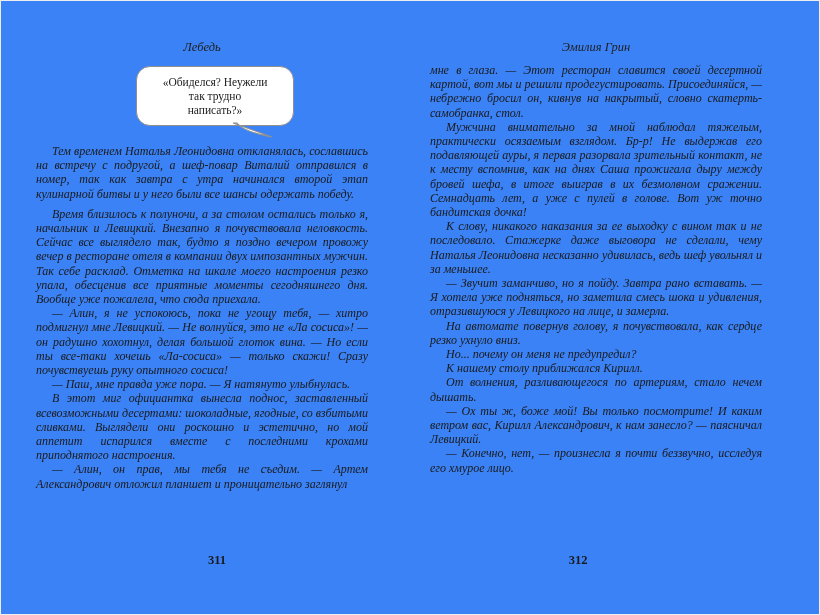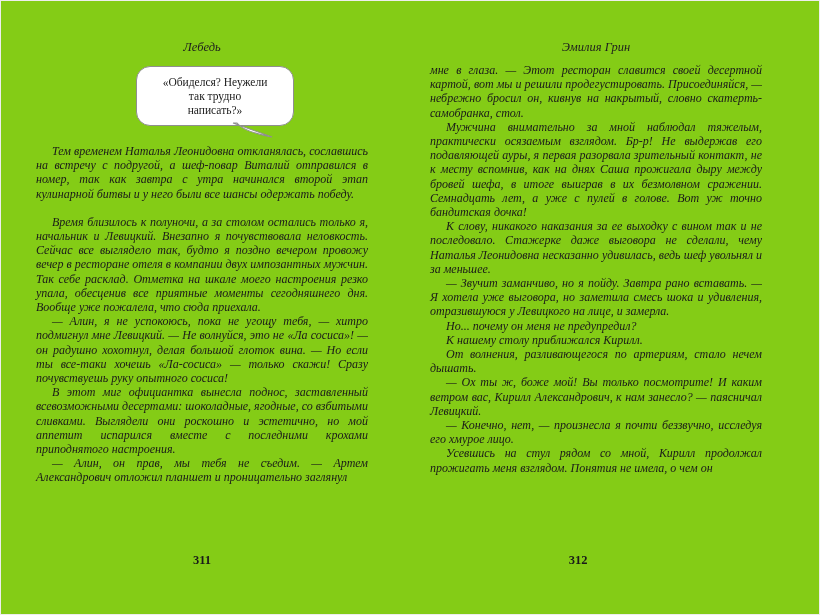--- a/index.html
+++ b/index.html
@@ -4,21 +4,21 @@
 <style>
   html, body {
     margin: 0;
     padding: 0;
     background: #ffffff;
   }
   .spread {
     position: relative;
     width: 820px;
     height: 615px;
-    background: #84cc16;
+    background: #3b82f6;
     font-family: "Liberation Serif", serif;
     color: #1a1a1a;
     overflow: hidden;
     box-shadow: inset 0 0 0 1px #ededed;
   }
   .page {
     position: absolute;
     top: 40px;
     width: 332px;
   }
@@ -57,30 +57,30 @@
     text-align: justify;
     hyphens: auto;
     -webkit-hyphens: auto;
   }
   .para {
     margin: 0;
     text-indent: 16px;
     font-style: italic;
   }
   .para.no-indent { text-indent: 0; }
-  .para.gap { margin-top: 14px; }
+  .para.gap { margin-top: 6px; }
   .page-number {
     position: absolute;
     top: 553px;
     width: 332px;
     text-align: center;
     font-weight: bold;
     font-size: 12.5px;
   }
-  .pn-left  { left: 36px; }
+  .pn-left  { left: 51px; }
   .pn-right { left: 412px; }
 </style>
 </head>
 <body>
 
 <div class="spread">
 
   <div class="page page-left">
     <div class="running-header">Лебедь</div>
 
@@ -88,39 +88,40 @@
       <span>«Обиделся? Неужели так трудно написать?»</span>
       <svg class="bubble-tail" width="44" height="18" viewBox="0 0 44 18" aria-hidden="true">
         <path d="M2 1 L41 15 C25 12 11 8 6 1 Z" fill="#ffffff" stroke="#8f8f8f" stroke-width="1.1"></path>
       </svg>
     </div>
 
     <div class="body-text">
         <p class="para">Тем временем Наталья Леонидовна откланялась, сославшись на встречу с подругой, а шеф-повар Виталий отправился в номер, так как завтра с утра начинался второй этап кулинарной битвы и у него были все шансы одержать победу.</p>
         <p class="para gap">Время близилось к полуночи, а за столом остались только я, начальник и Левицкий. Внезапно я почувствовала неловкость. Сейчас все выглядело так, будто я поздно вечером провожу вечер в ресторане отеля в компании двух импозантных мужчин. Так себе расклад. Отметка на шкале моего настроения резко упала, обесценив все приятные моменты сегодняшнего дня. Вообще уже пожалела, что сюда приехала.</p>
         <p class="para">— Алин, я не успокоюсь, пока не угощу тебя, — хитро подмигнул мне Левицкий. — Не волнуйся, это не «Ла сосиса»! — он радушно хохотнул, делая большой глоток вина. — Но если ты все-таки хочешь «Ла-сосиса» — только скажи! Сразу почувствуешь руку опытного сосиса!</p>
+        <p class="para">— Паш, мне правда уже пора. — Я натянуто улыбнулась.</p>
         <p class="para">В этот миг официантка вынесла поднос, заставленный всевозможными десертами: шоколадные, ягодные, со взбитыми сливками. Выглядели они роскошно и эстетично, но мой аппетит испарился вместе с последними крохами приподнятого настроения.</p>
         <p class="para">— Алин, он прав, мы тебя не съедим. — Артем Александрович отложил планшет и проницательно заглянул</p>
       </div>
   </div>
 
   <div class="page page-right">
     <div class="running-header">Эмилия Грин</div>
 
     <div class="body-text">
         <p class="para no-indent">мне в глаза. — Этот ресторан славится своей десертной картой, вот мы и решили продегустировать. Присоединяйся, — небрежно бросил он, кивнув на накрытый, словно скатерть-самобранка, стол.</p>
         <p class="para">Мужчина внимательно за мной наблюдал тяжелым, практически осязаемым взглядом. Бр-р! Не выдержав его подавляющей ауры, я первая разорвала зрительный контакт, не к месту вспомнив, как на днях Саша прожигала дыру между бровей шефа, в итоге выиграв в их безмолвном сражении. Семнадцать лет, а уже с пулей в голове. Вот уж точно бандитская дочка!</p>
         <p class="para">К слову, никакого наказания за ее выходку с вином так и не последовало. Стажерке даже выговора не сделали, чему Наталья Леонидовна несказанно удивилась, ведь шеф увольнял и за меньшее.</p>
-        <p class="para">— Звучит заманчиво, но я пойду. Завтра рано вставать. — Я хотела уже выговора, но заметила смесь шока и удивления, отразившуюся у Левицкого на лице, и замерла.</p>
+        <p class="para">— Звучит заманчиво, но я пойду. Завтра рано вставать. — Я хотела уже подняться, но заметила смесь шока и удивления, отразившуюся у Левицкого на лице, и замерла.</p>
+        <p class="para">На автомате повернув голову, я почувствовала, как сердце резко ухнуло вниз.</p>
         <p class="para">Но... почему он меня не предупредил?</p>
         <p class="para">К нашему столу приближался Кирилл.</p>
         <p class="para">От волнения, разливающегося по артериям, стало нечем дышать.</p>
         <p class="para">— Ох ты ж, боже мой! Вы только посмотрите! И каким ветром вас, Кирилл Александрович, к нам занесло? — паясничал Левицкий.</p>
         <p class="para">— Конечно, нет, — произнесла я почти беззвучно, исследуя его хмурое лицо.</p>
-        <p class="para">Усевшись на стул рядом со мной, Кирилл продолжал прожигать меня взглядом. Понятия не имела, о чем он</p>
       </div>
   </div>
 
   <div class="page-number pn-left">311</div>
 
   <div class="page-number pn-right">312</div>
 
 </div>
 
 </body></html>

